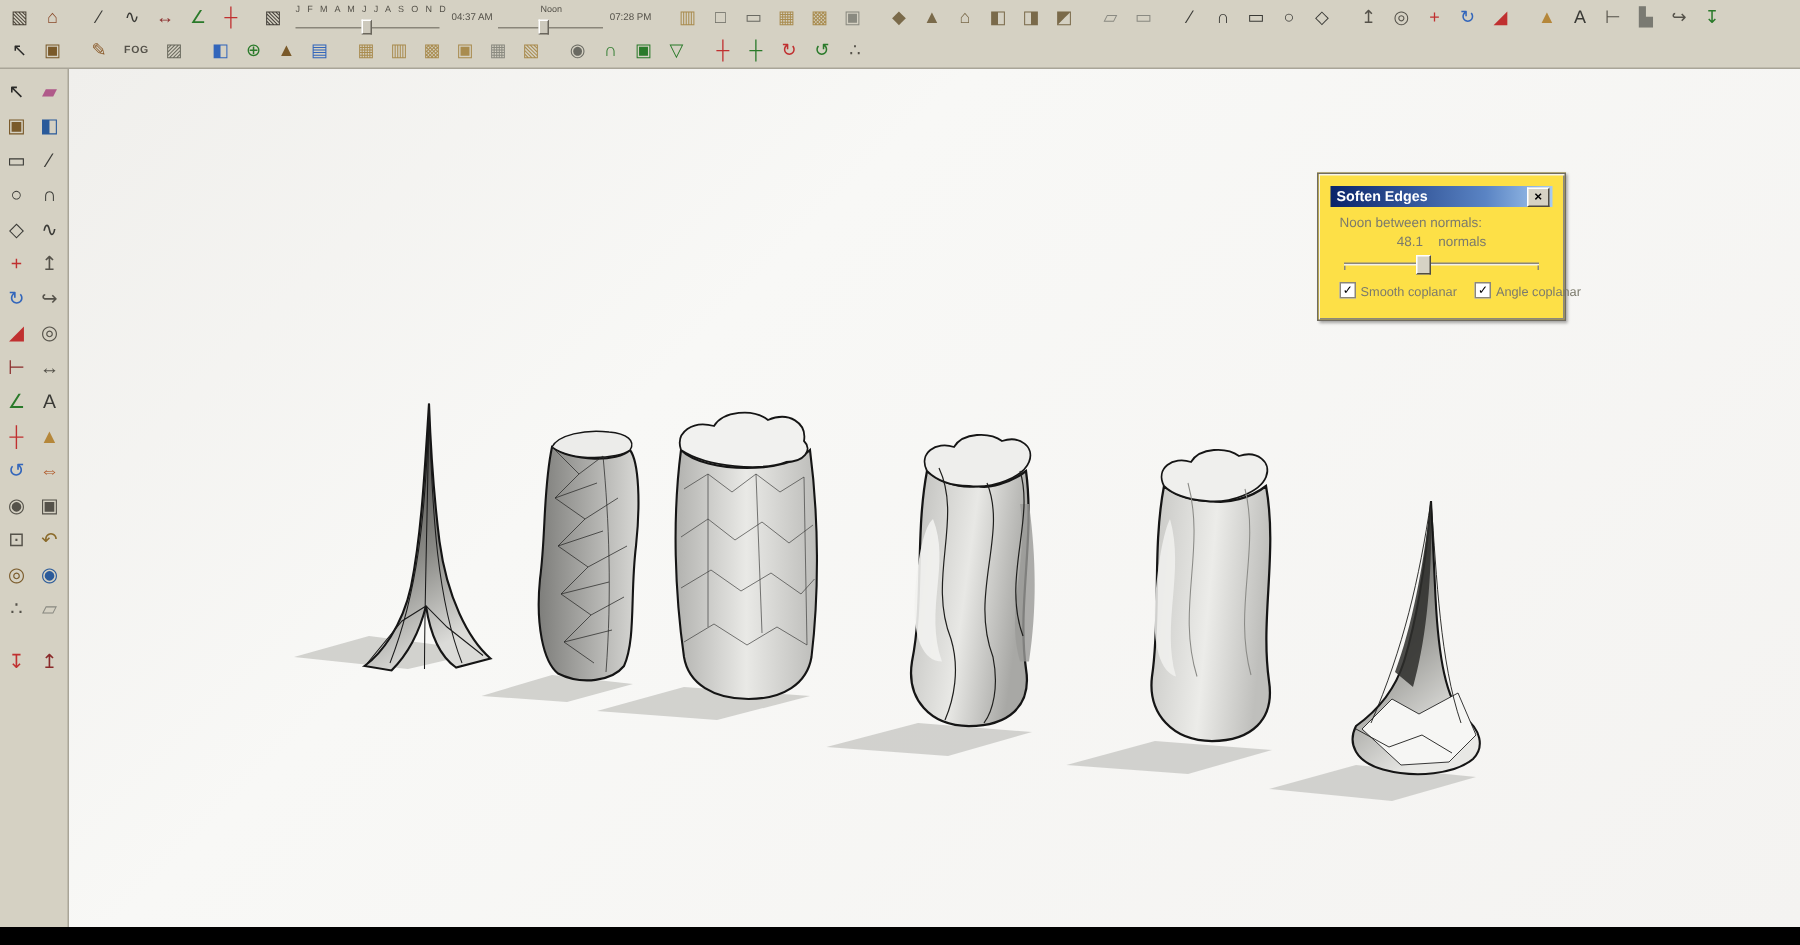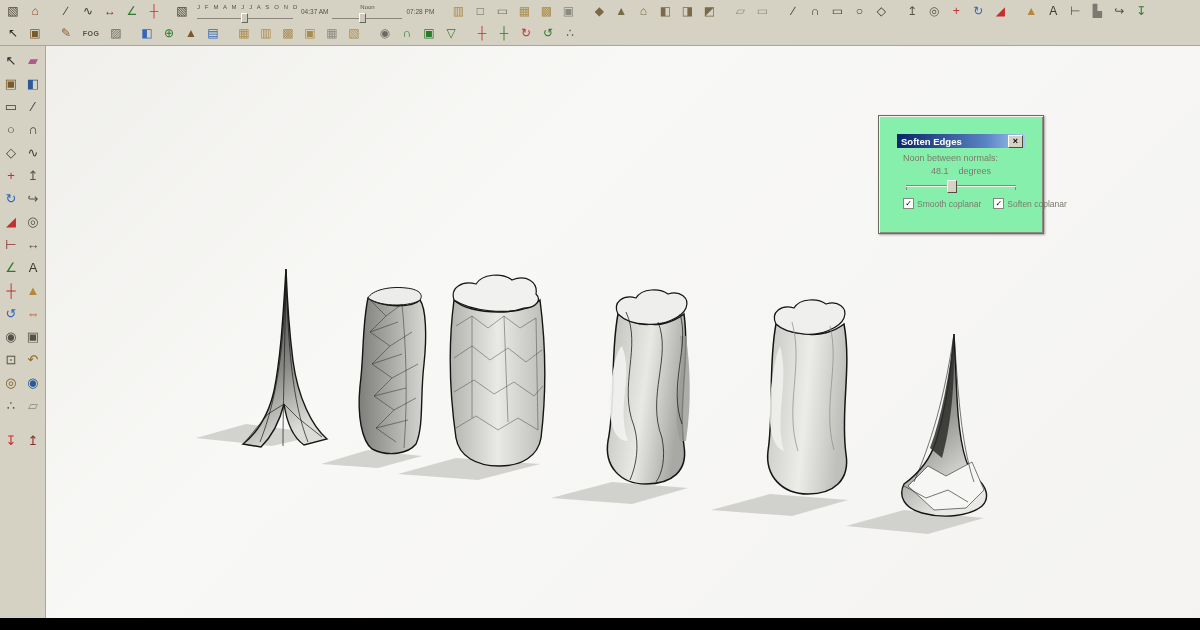--- a/index.html
+++ b/index.html
@@ -43,23 +43,23 @@
   .canvas{
     position:absolute;left:46px;top:46px;width:1154px;height:572px;
     background:linear-gradient(135deg,#f0efec 0%,#f8f8f6 35%,#f4f3f1 100%);
   }
   .canvas svg{display:block;}
   
   .bottom-bar{position:absolute;left:0;bottom:0;width:1200px;height:12px;background:#000;}
   
   .dialog{
     position:absolute;left:878px;top:115px;width:166px;
-    background:#86efac;border:1px solid #6f6b60;
+    background:#fde047;border:1px solid #6f6b60;
     box-shadow:1px 1px 2px rgba(0,0,0,.35), inset 1px 1px 0 #f4f2ea, inset -1px -1px 0 #8d897d;
-    padding:18px;box-sizing:border-box;font-family:"Liberation Sans",sans-serif;
+    padding:8px;box-sizing:border-box;font-family:"Liberation Sans",sans-serif;
   }
   .dlg-title{
     height:14px;display:flex;align-items:center;justify-content:space-between;
     background:linear-gradient(90deg,#0a246a,#5a84c4 70%,#a6caf0);
     color:#fff;font-size:9.5px;font-weight:bold;padding:0 2px 0 4px;
   }
   .dlg-close{
     width:13px;height:11px;background:#d6d2c4;color:#000;
     border:1px solid;border-color:#fff #504c42 #504c42 #fff;
     font-size:9px;line-height:10px;text-align:center;font-weight:bold;cursor:default;
@@ -496,36 +496,36 @@
 </div>
 
 <div class="dialog">
   <div class="dlg-title">
     <span>Soften Edges</span>
     <span class="dlg-close">×</span>
   </div>
   <div class="dlg-body">
     <div class="dlg-label">Noon between normals:</div>
     <div class="dlg-value">
-      <span>48.1</span><span class="unit">degrees</span>
+      <span>48.1</span><span class="unit">normals</span>
     </div>
     <div class="dlg-slider">
       <div class="groove"></div>
       <div class="thumb" style="left:37%"></div>
     </div>
     <div class="dlg-checks">
       <label>
         <span class="chk">
             <i>✓</i>
           </span>
         <span>Smooth coplanar</span>
       </label>
       <label>
         <span class="chk">
             <i>✓</i>
           </span>
-        <span>Soften coplanar</span>
+        <span>Angle coplanar</span>
       </label>
     </div>
   </div>
 </div>
 
 <div class="bottom-bar"></div>
 
 </body></html>

